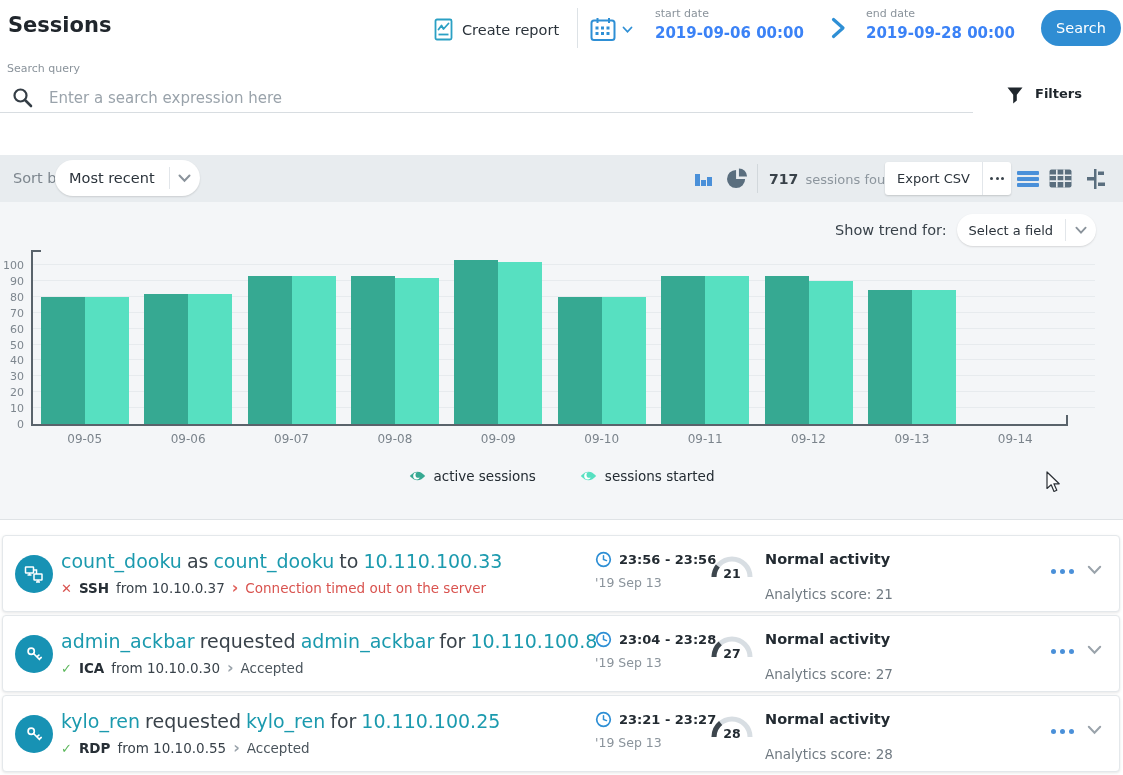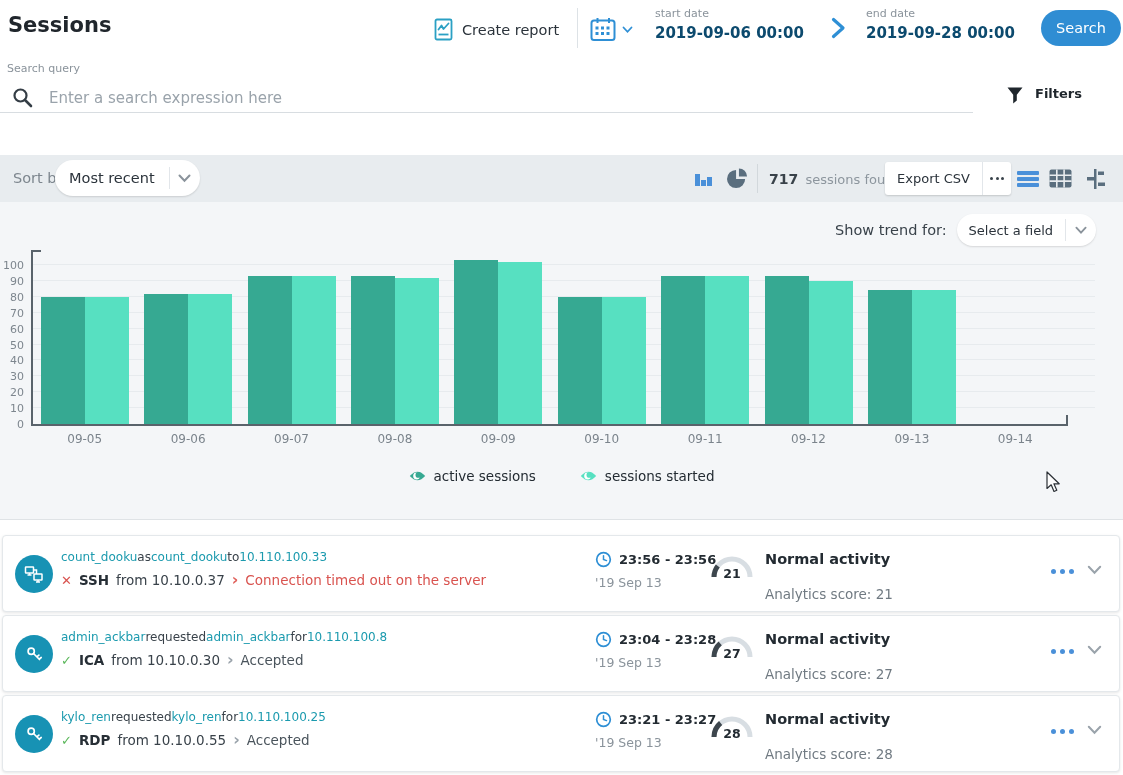--- a/index.html
+++ b/index.html
@@ -9,21 +9,21 @@
   svg{display:block;}
 
   
   .title{position:absolute;left:8px;top:13px;font-size:21px;font-weight:bold;color:#20262c;}
   .create-report{position:absolute;left:434px;top:18px;display:flex;align-items:center;gap:9px;
                  font-size:14.5px;color:#2b333b;cursor:pointer;}
   .hdr-divider{position:absolute;left:577px;top:8px;width:1px;height:40px;background:#dde2e6;}
   .cal-btn{position:absolute;left:590px;top:17px;display:flex;align-items:center;gap:5px;cursor:pointer;}
   .datefield{position:absolute;top:7px;cursor:pointer;}
   .datefield .lbl{font-size:11px;color:#8a939b;}
-  .datefield .val{font-size:15px;font-weight:bold;color:#0c4a6e;margin-top:4px;}
+  .datefield .val{font-size:15px;font-weight:bold;color:#3b82f6;margin-top:4px;}
   #start-date{left:655px;} #end-date{left:866px;}
   .date-arrow{position:absolute;left:831px;top:16px;}
   .search-btn{position:absolute;left:1041px;top:10px;width:80px;height:36px;border-radius:18px;
               background:#2f8dd3;color:#fff;font-size:14.5px;display:flex;align-items:center;
               justify-content:center;cursor:pointer;}
 
   
   .sq-label{position:absolute;left:7px;top:62px;font-size:11px;color:#8a939b;}
   .search-row{position:absolute;left:0;top:83px;width:973px;height:30px;border-bottom:1px solid #d8dde1;
               display:flex;align-items:center;gap:14px;padding-left:12px;box-sizing:border-box;}
@@ -80,21 +80,21 @@
 
   .cursor{position:absolute;left:1046px;top:471px;z-index:50;}
 
   
   .card{position:absolute;left:2px;right:3px;height:77px;background:#fff;border:1px solid #e4e8eb;
         border-radius:4px;box-shadow:0 1px 3px rgba(0,0,0,.10);box-sizing:border-box;}
   #card-0{top:535px;} #card-1{top:615px;} #card-2{top:695px;}
   .avatar{position:absolute;left:12px;top:19px;width:38px;height:38px;border-radius:50%;
           background:#1792b4;display:flex;align-items:center;justify-content:center;}
   .main{position:absolute;left:58px;top:14px;}
-  .l1{display:flex;font-size:12px;align-items:flex-end;}
+  .l1{display:flex;gap:5px;font-size:19px;align-items:flex-end;}
   .l1 a{color:#1b9aae;}
   .l1 .plain{color:#39424a;}
   .l2{margin-top:8px;display:flex;gap:7px;font-size:13.5px;color:#39424a;align-items:center;}
   .l2 b{color:#272f36;}
   .mark{font-size:13px;font-weight:bold;line-height:1;}
   .mark.err{color:#d9534f;} .mark.err::before{content:"\2715";}
   .mark.ok{color:#5cb85c;}  .mark.ok::before{content:"\2713";}
   .arrow-ico{font-size:16px;line-height:1;font-weight:bold;}
   .arrow-ico::before{content:"\203A";}
   .arrow-ico.err{color:#e0625c;} .arrow-ico.ok{color:#9aa3ab;}

